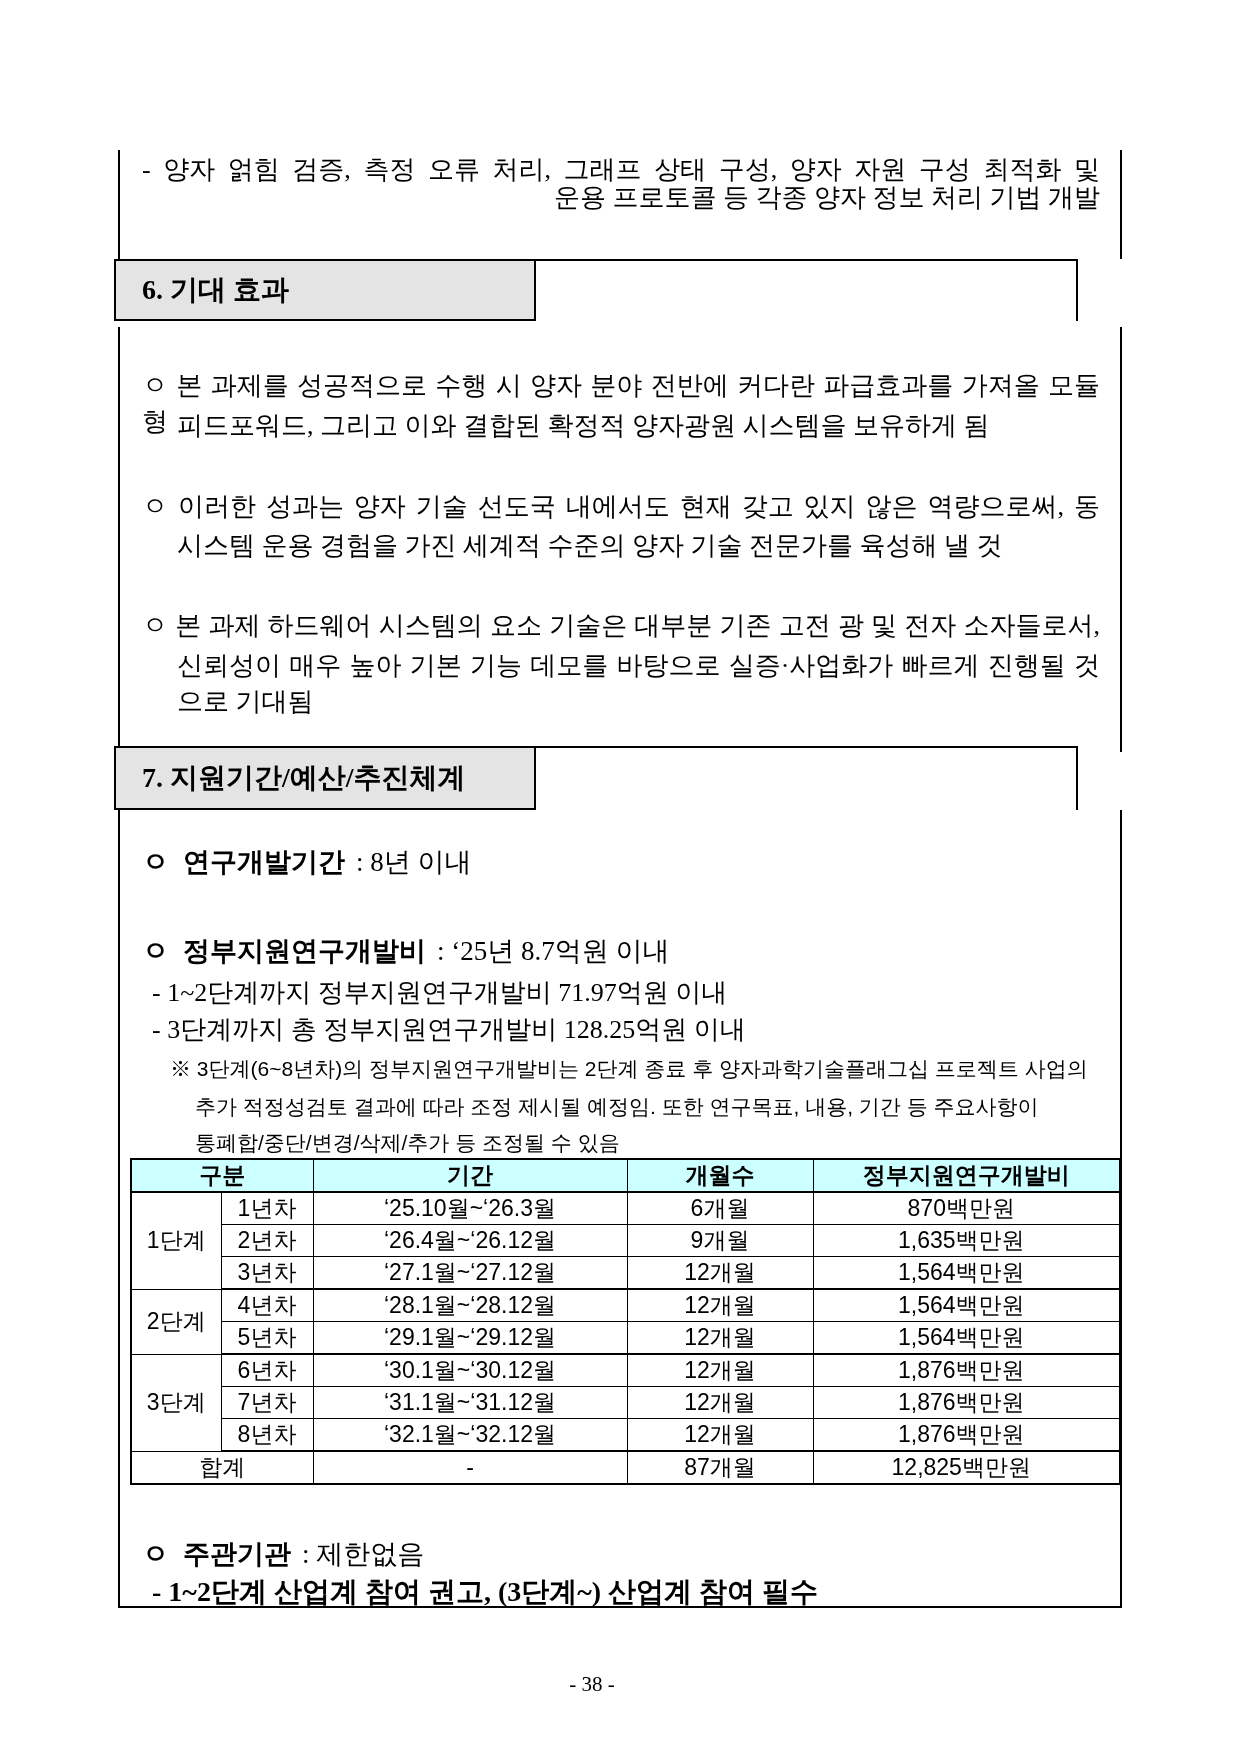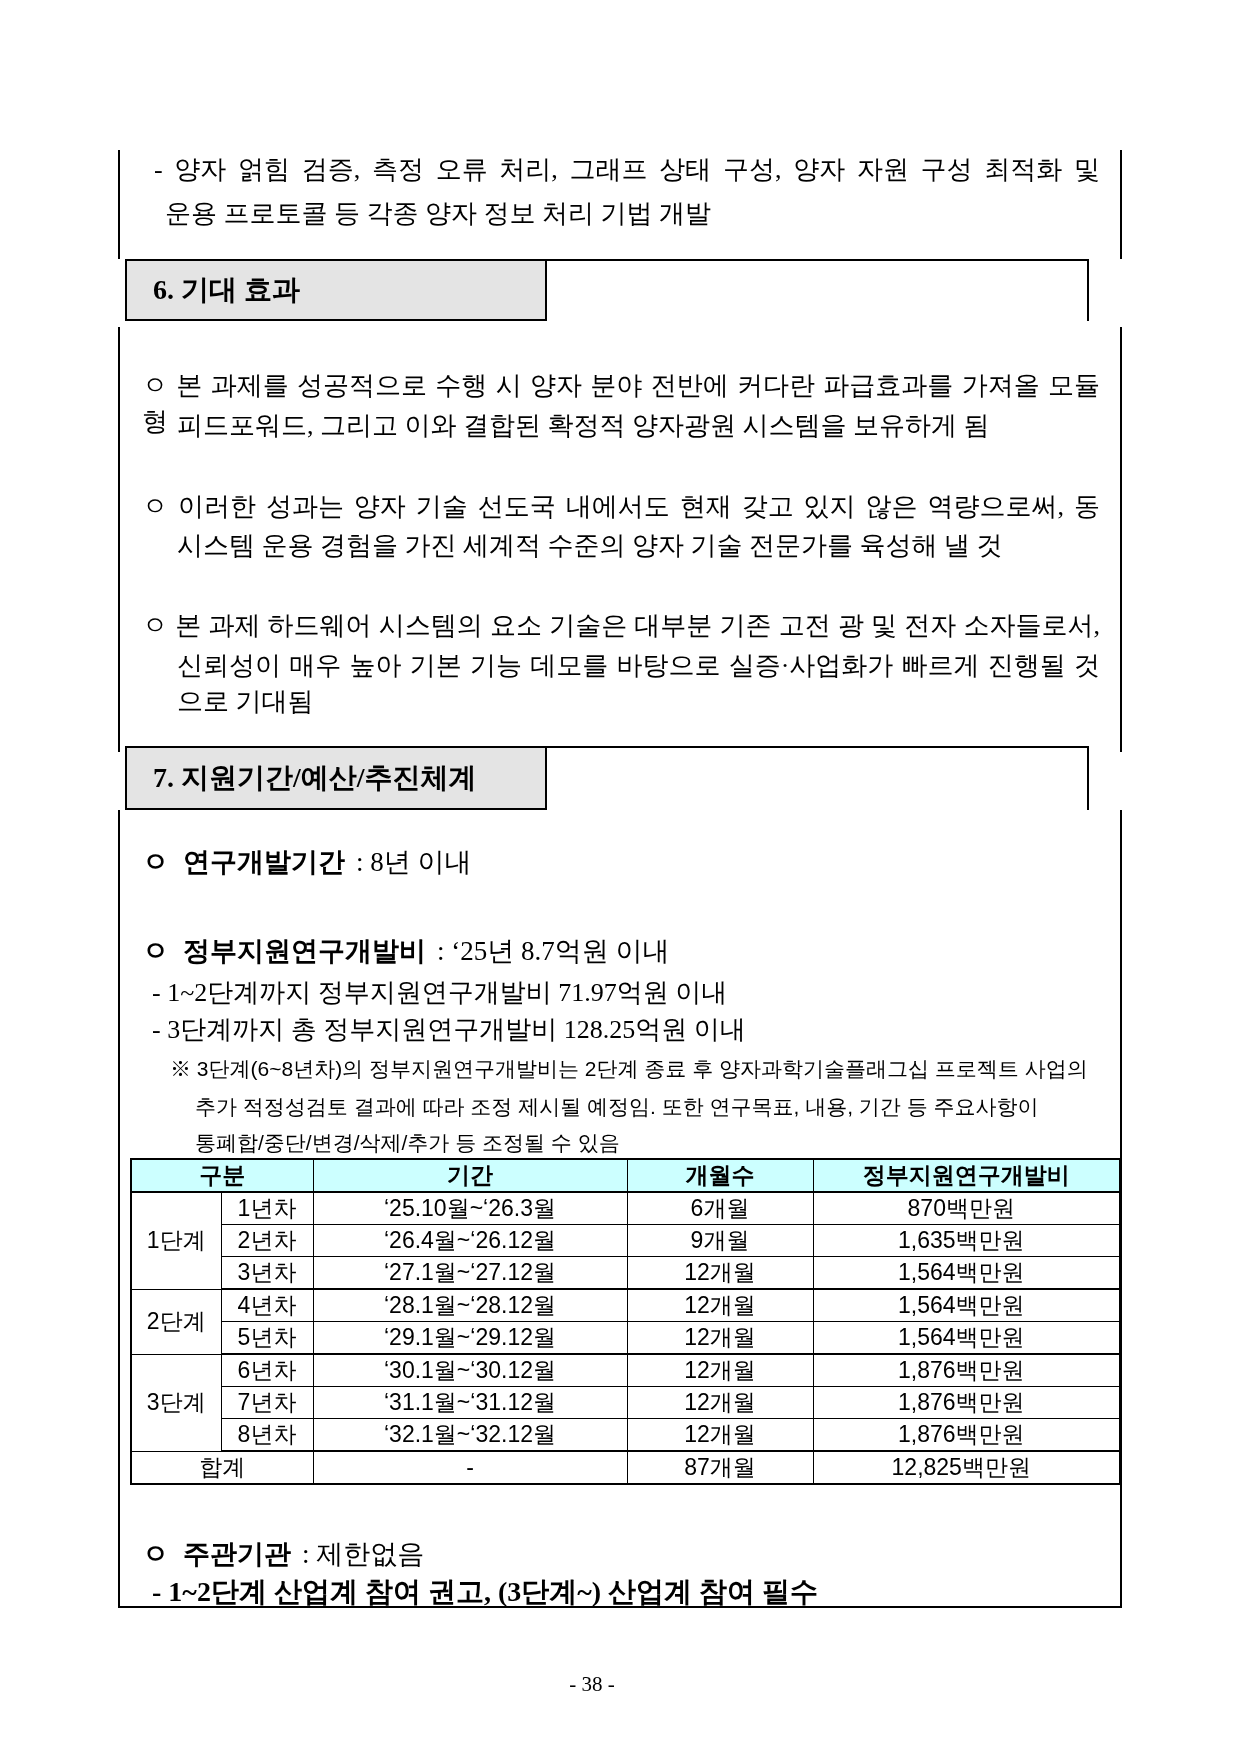--- a/index.html
+++ b/index.html
@@ -18,21 +18,21 @@
   .jl{white-space:normal;text-align:justify;text-align-last:justify;}
   .bold{font-weight:bold;}
   .sans{font-family:"Liberation Sans",sans-serif;}
 
   
   .top-block{
     position:absolute;left:118px;top:150px;width:1004px;height:109px;
     border-left:2px solid var(--line-black);border-right:2px solid var(--line-black);
   }
   .sec-hdr-row{
-    position:absolute;left:125px;width:964px;
+    position:absolute;left:114px;width:964px;
     border-top:2px solid var(--line-black);border-right:2px solid var(--line-black);
   }
   .sec-hdr-cell{
     position:absolute;left:0;top:0;width:422px;height:100%;
     background:var(--gray-hdr);
     border-left:2px solid var(--line-black);border-right:2px solid var(--line-black);border-bottom:2px solid var(--line-black);
     display:flex;align-items:center;padding-left:26px;
     font-size:28px;font-weight:bold;
   }
   .sec-body{
@@ -67,22 +67,22 @@
   .budget-table td.edge-r,.budget-table th.edge-r{border-right:2px solid var(--line-black);}
 
   .page-num{position:absolute;left:0;top:1672px;width:1184px;text-align:center;font-size:21px;}
 </style>
 </head>
 <body>
 
 <div class="page">
 
   <div class="top-block">
-    <div class="ln jl" style="top:2px;margin-left:12px;">- 양자 얽힘 검증, 측정 오류 처리, 그래프 상태 구성, 양자 자원 구성 최적화 및</div>
-    <div class="ln" style="top:46px;left:45px;">운용 프로토콜 등 각종 양자 정보 처리 기법 개발</div>
+    <div class="ln jl" style="top:2px;">- 양자 얽힘 검증, 측정 오류 처리, 그래프 상태 구성, 양자 자원 구성 최적화 및</div>
+    <div class="ln" style="top:30px;left:45px;text-align:right;">운용 프로토콜 등 각종 양자 정보 처리 기법 개발</div>
   </div>
 
   <div class="sec-hdr-row" id="sec6-row">
     <div class="sec-hdr-cell">
       <span>6. 기대 효과</span>
     </div>
   </div>
 
   <div class="sec-body" id="sec6-body">
     <div class="ln jl" style="top:41px;">ㅇ 본 과제를 성공적으로 수행 시 양자 분야 전반에 커다란 파급효과를 가져올 모듈형</div>

